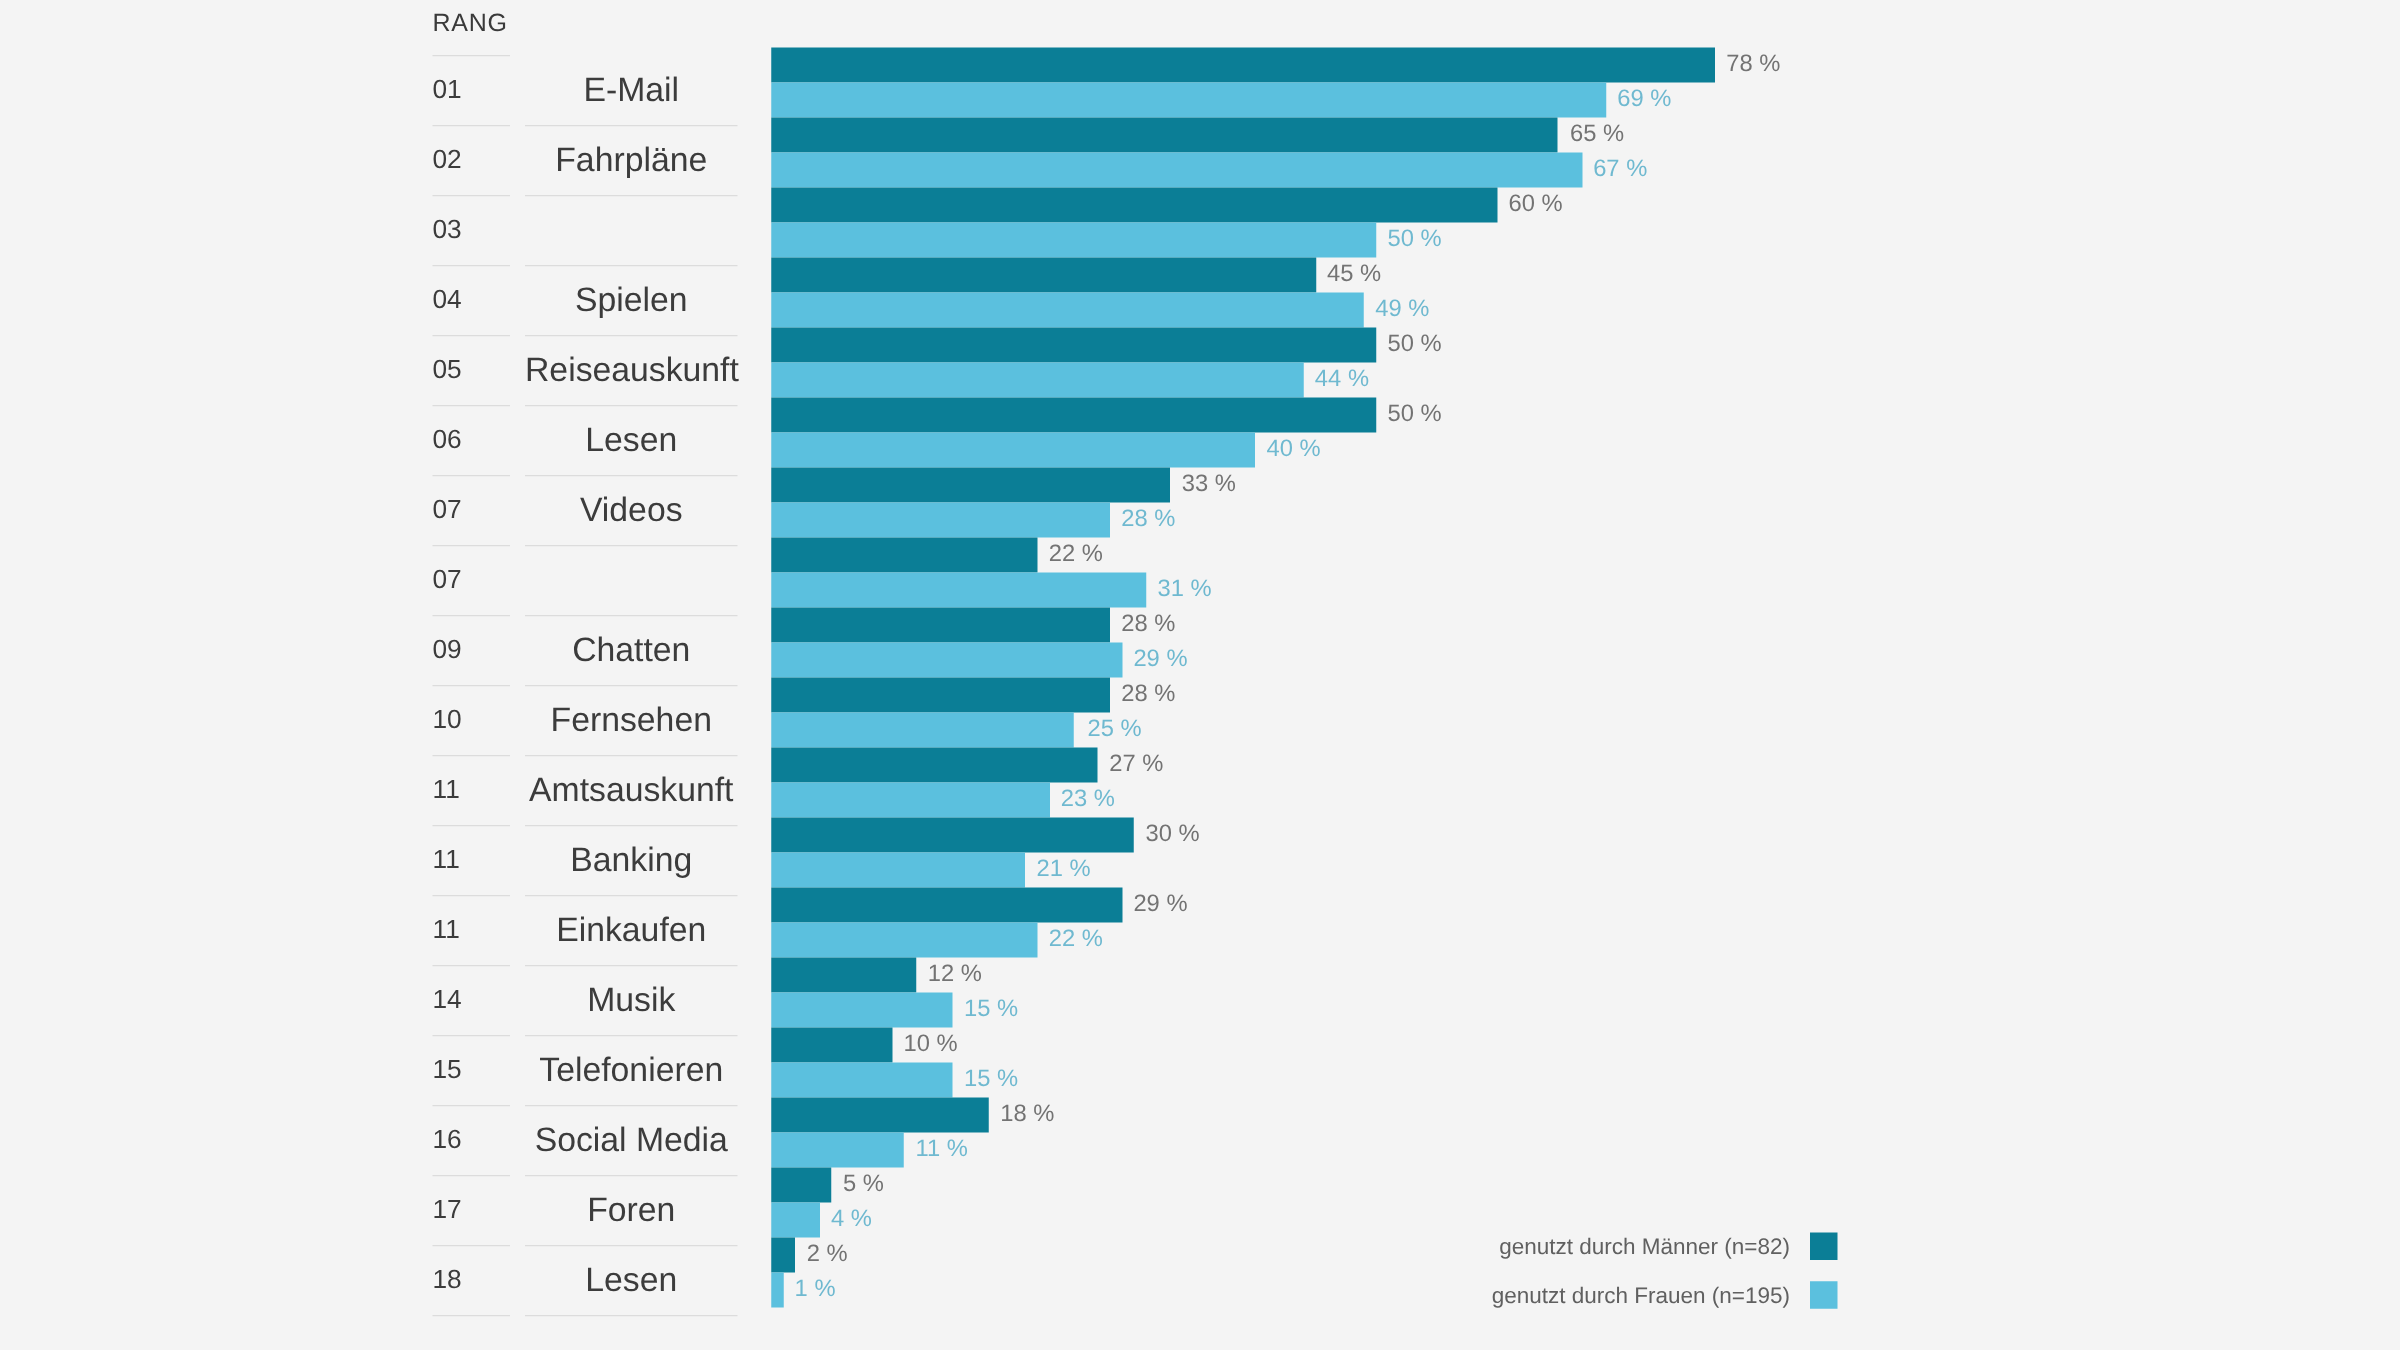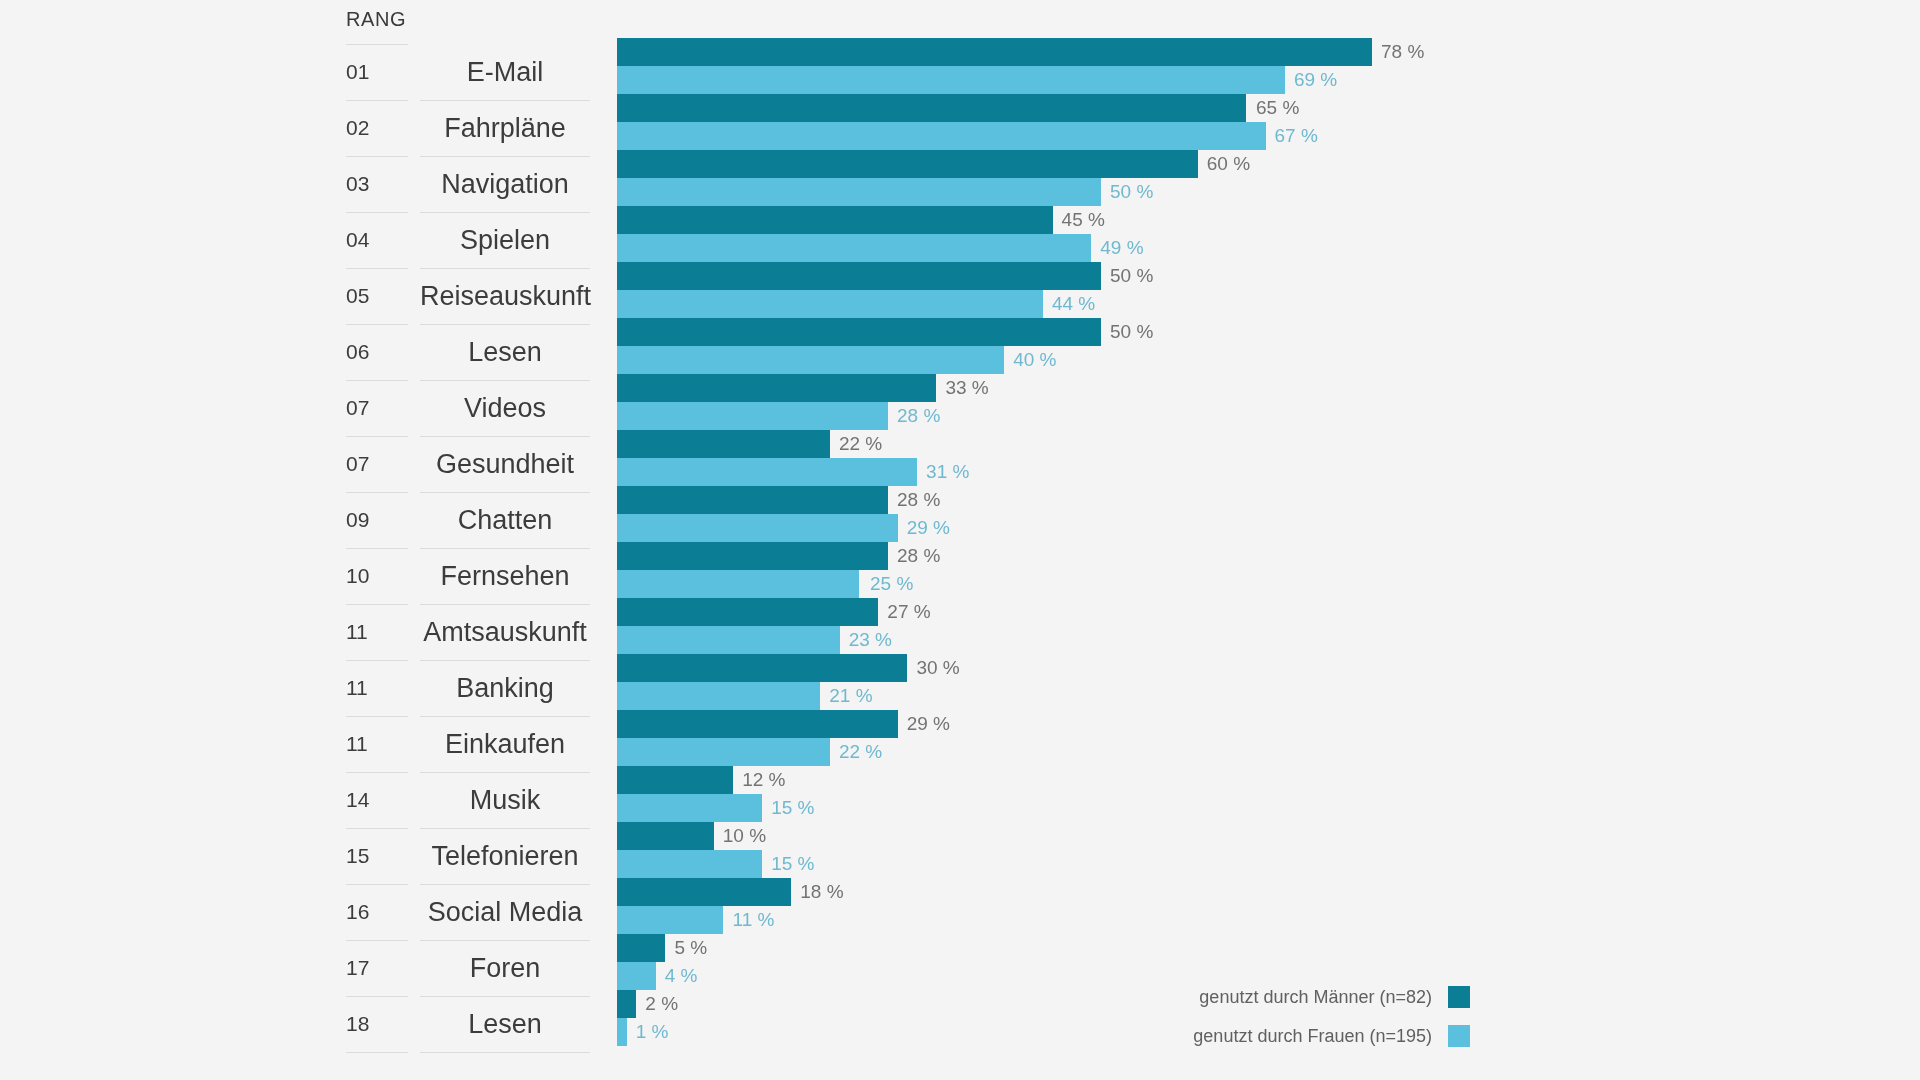--- a/index.html
+++ b/index.html
@@ -161,21 +161,20 @@
       <div class="sep-rank" style="top: 56px;"></div>
       <div class="sep-label" style="top: 56px;"></div>
       <div class="row" style="top: 56px;">
         <div class="rank-cell">02</div>
         <div class="label-cell">Fahrpläne</div>
       </div>
       <div class="sep-rank" style="top: 112px;"></div>
       <div class="sep-label" style="top: 112px;"></div>
       <div class="row" style="top: 112px;">
         <div class="rank-cell">03</div>
-        <div class="label-cell">Navigation</div>
       </div>
       <div class="sep-rank" style="top: 168px;"></div>
       <div class="sep-label" style="top: 168px;"></div>
       <div class="row" style="top: 168px;">
         <div class="rank-cell">04</div>
         <div class="label-cell">Spielen</div>
       </div>
       <div class="sep-rank" style="top: 224px;"></div>
       <div class="sep-label" style="top: 224px;"></div>
       <div class="row" style="top: 224px;">
@@ -191,21 +190,20 @@
       <div class="sep-rank" style="top: 336px;"></div>
       <div class="sep-label" style="top: 336px;"></div>
       <div class="row" style="top: 336px;">
         <div class="rank-cell">07</div>
         <div class="label-cell">Videos</div>
       </div>
       <div class="sep-rank" style="top: 392px;"></div>
       <div class="sep-label" style="top: 392px;"></div>
       <div class="row" style="top: 392px;">
         <div class="rank-cell">07</div>
-        <div class="label-cell">Gesundheit</div>
       </div>
       <div class="sep-rank" style="top: 448px;"></div>
       <div class="sep-label" style="top: 448px;"></div>
       <div class="row" style="top: 448px;">
         <div class="rank-cell">09</div>
         <div class="label-cell">Chatten</div>
       </div>
       <div class="sep-rank" style="top: 504px;"></div>
       <div class="sep-label" style="top: 504px;"></div>
       <div class="row" style="top: 504px;">

